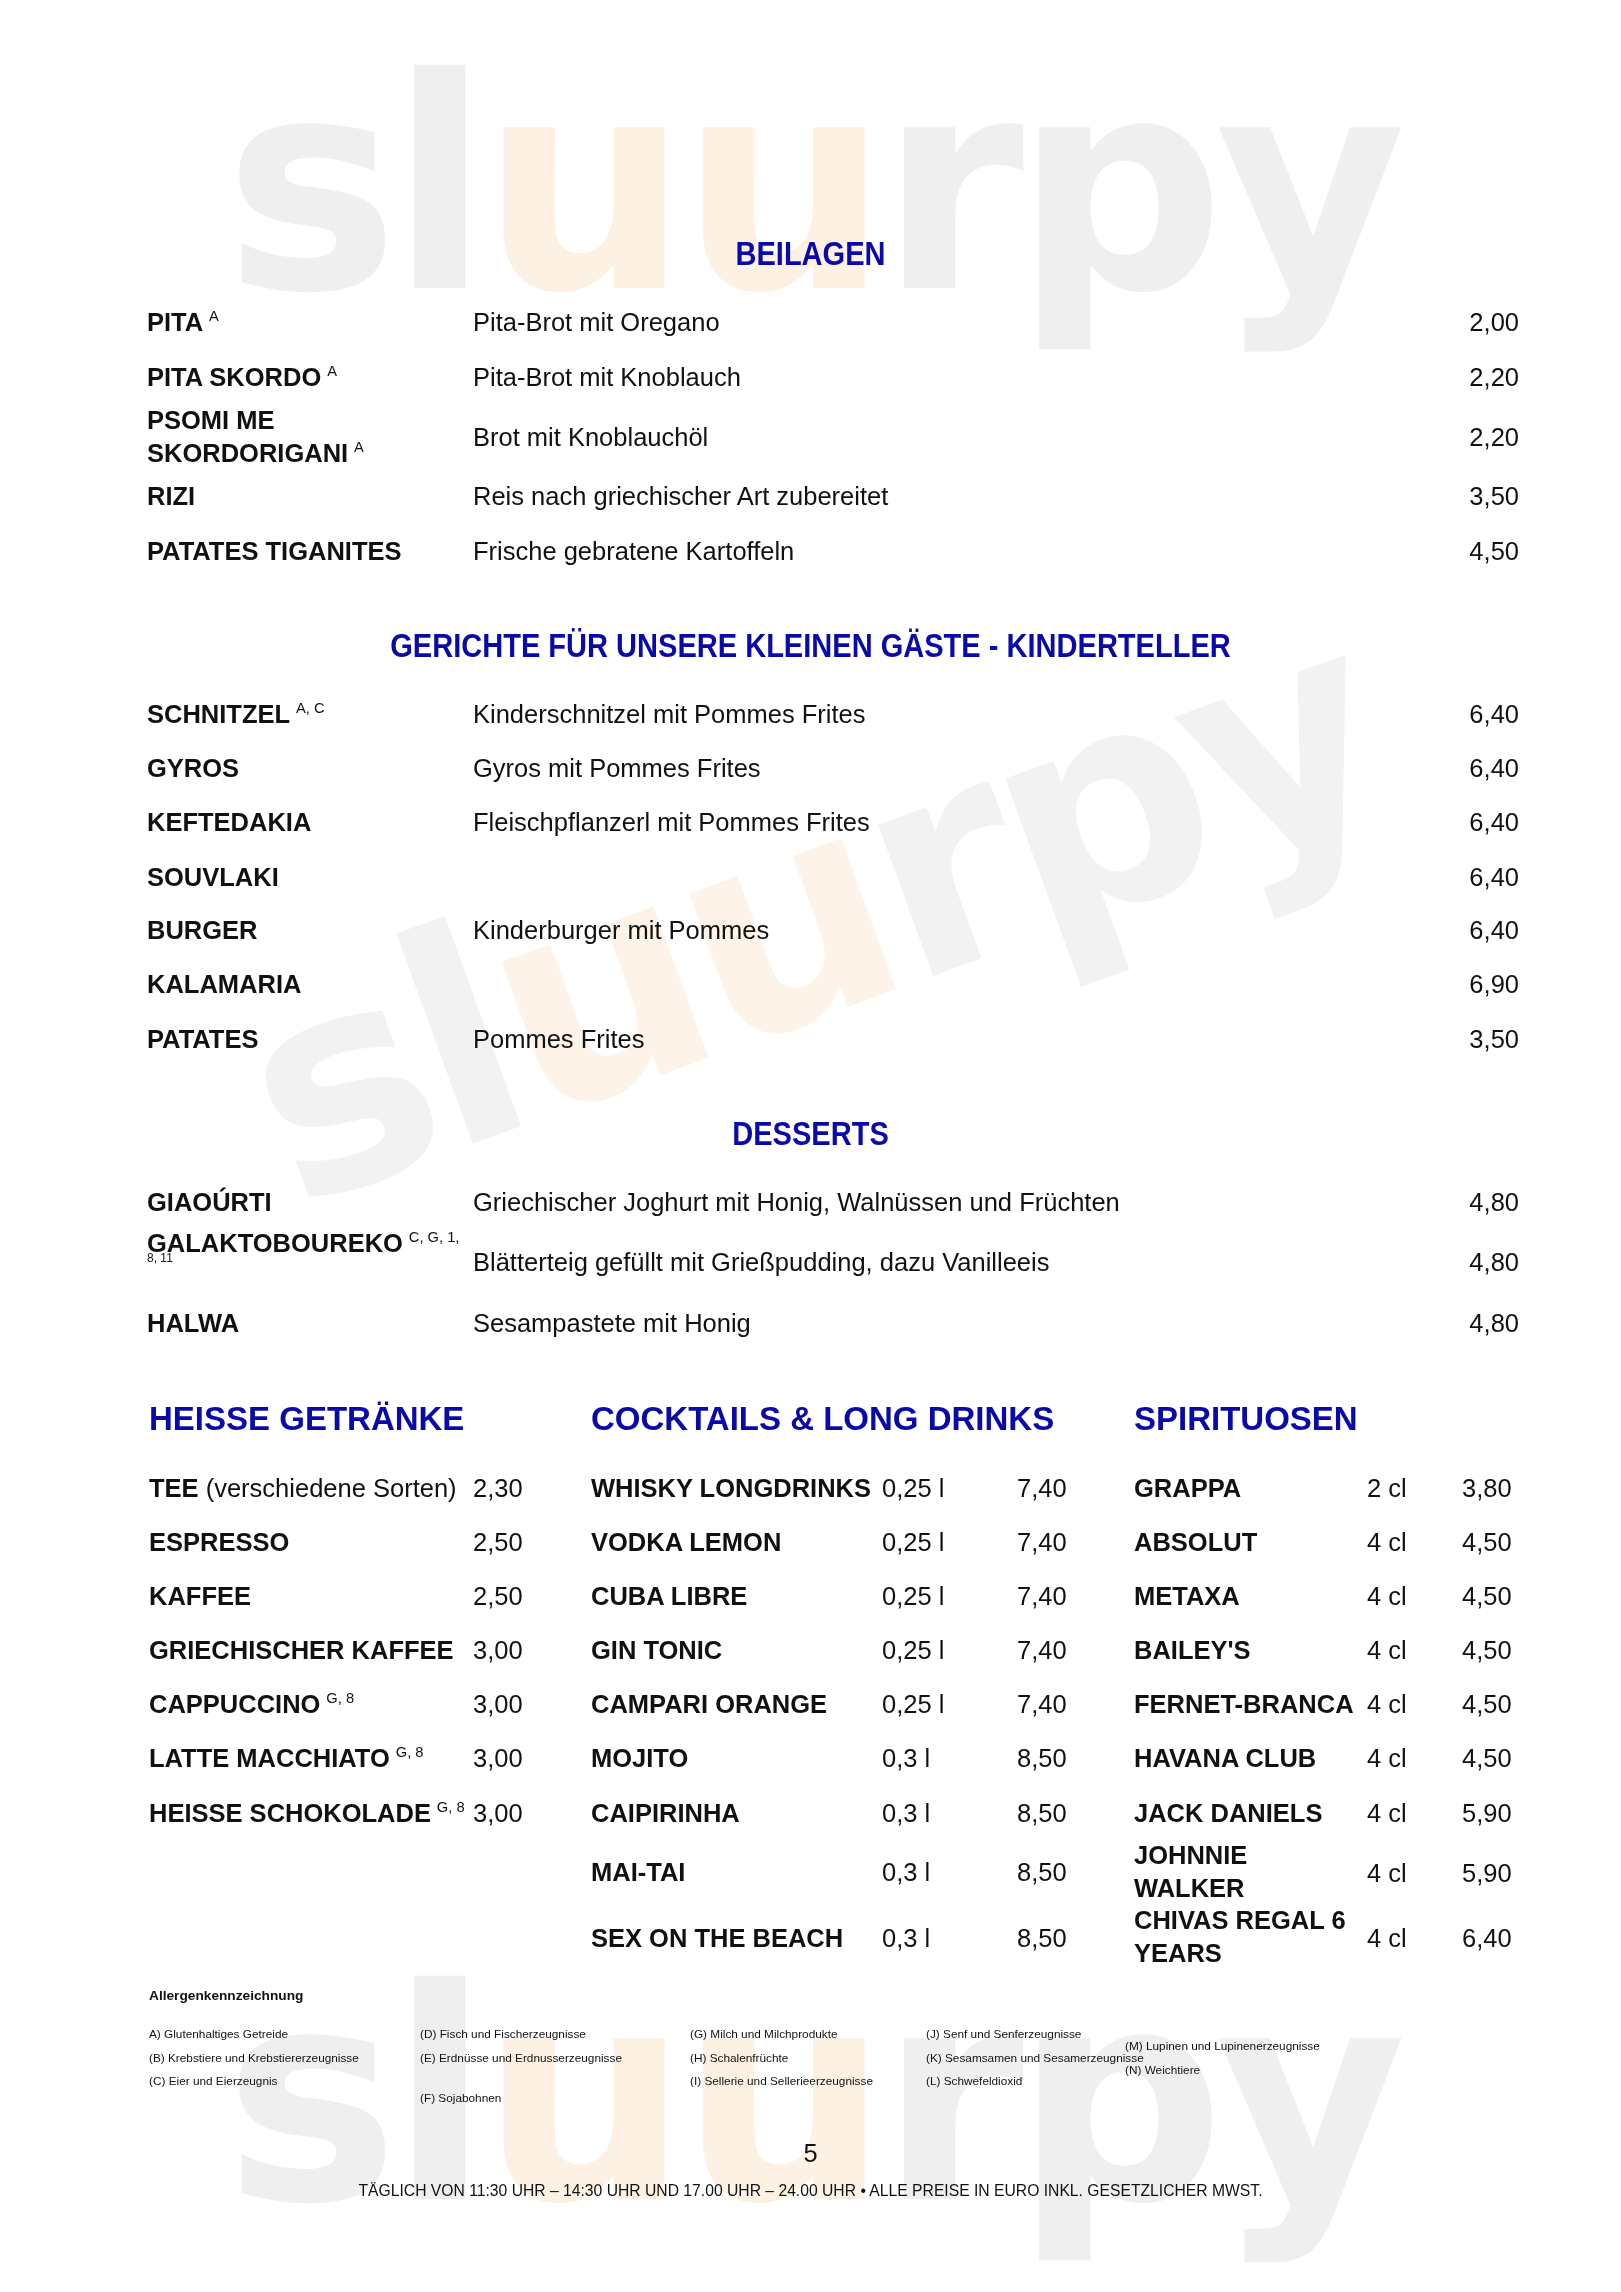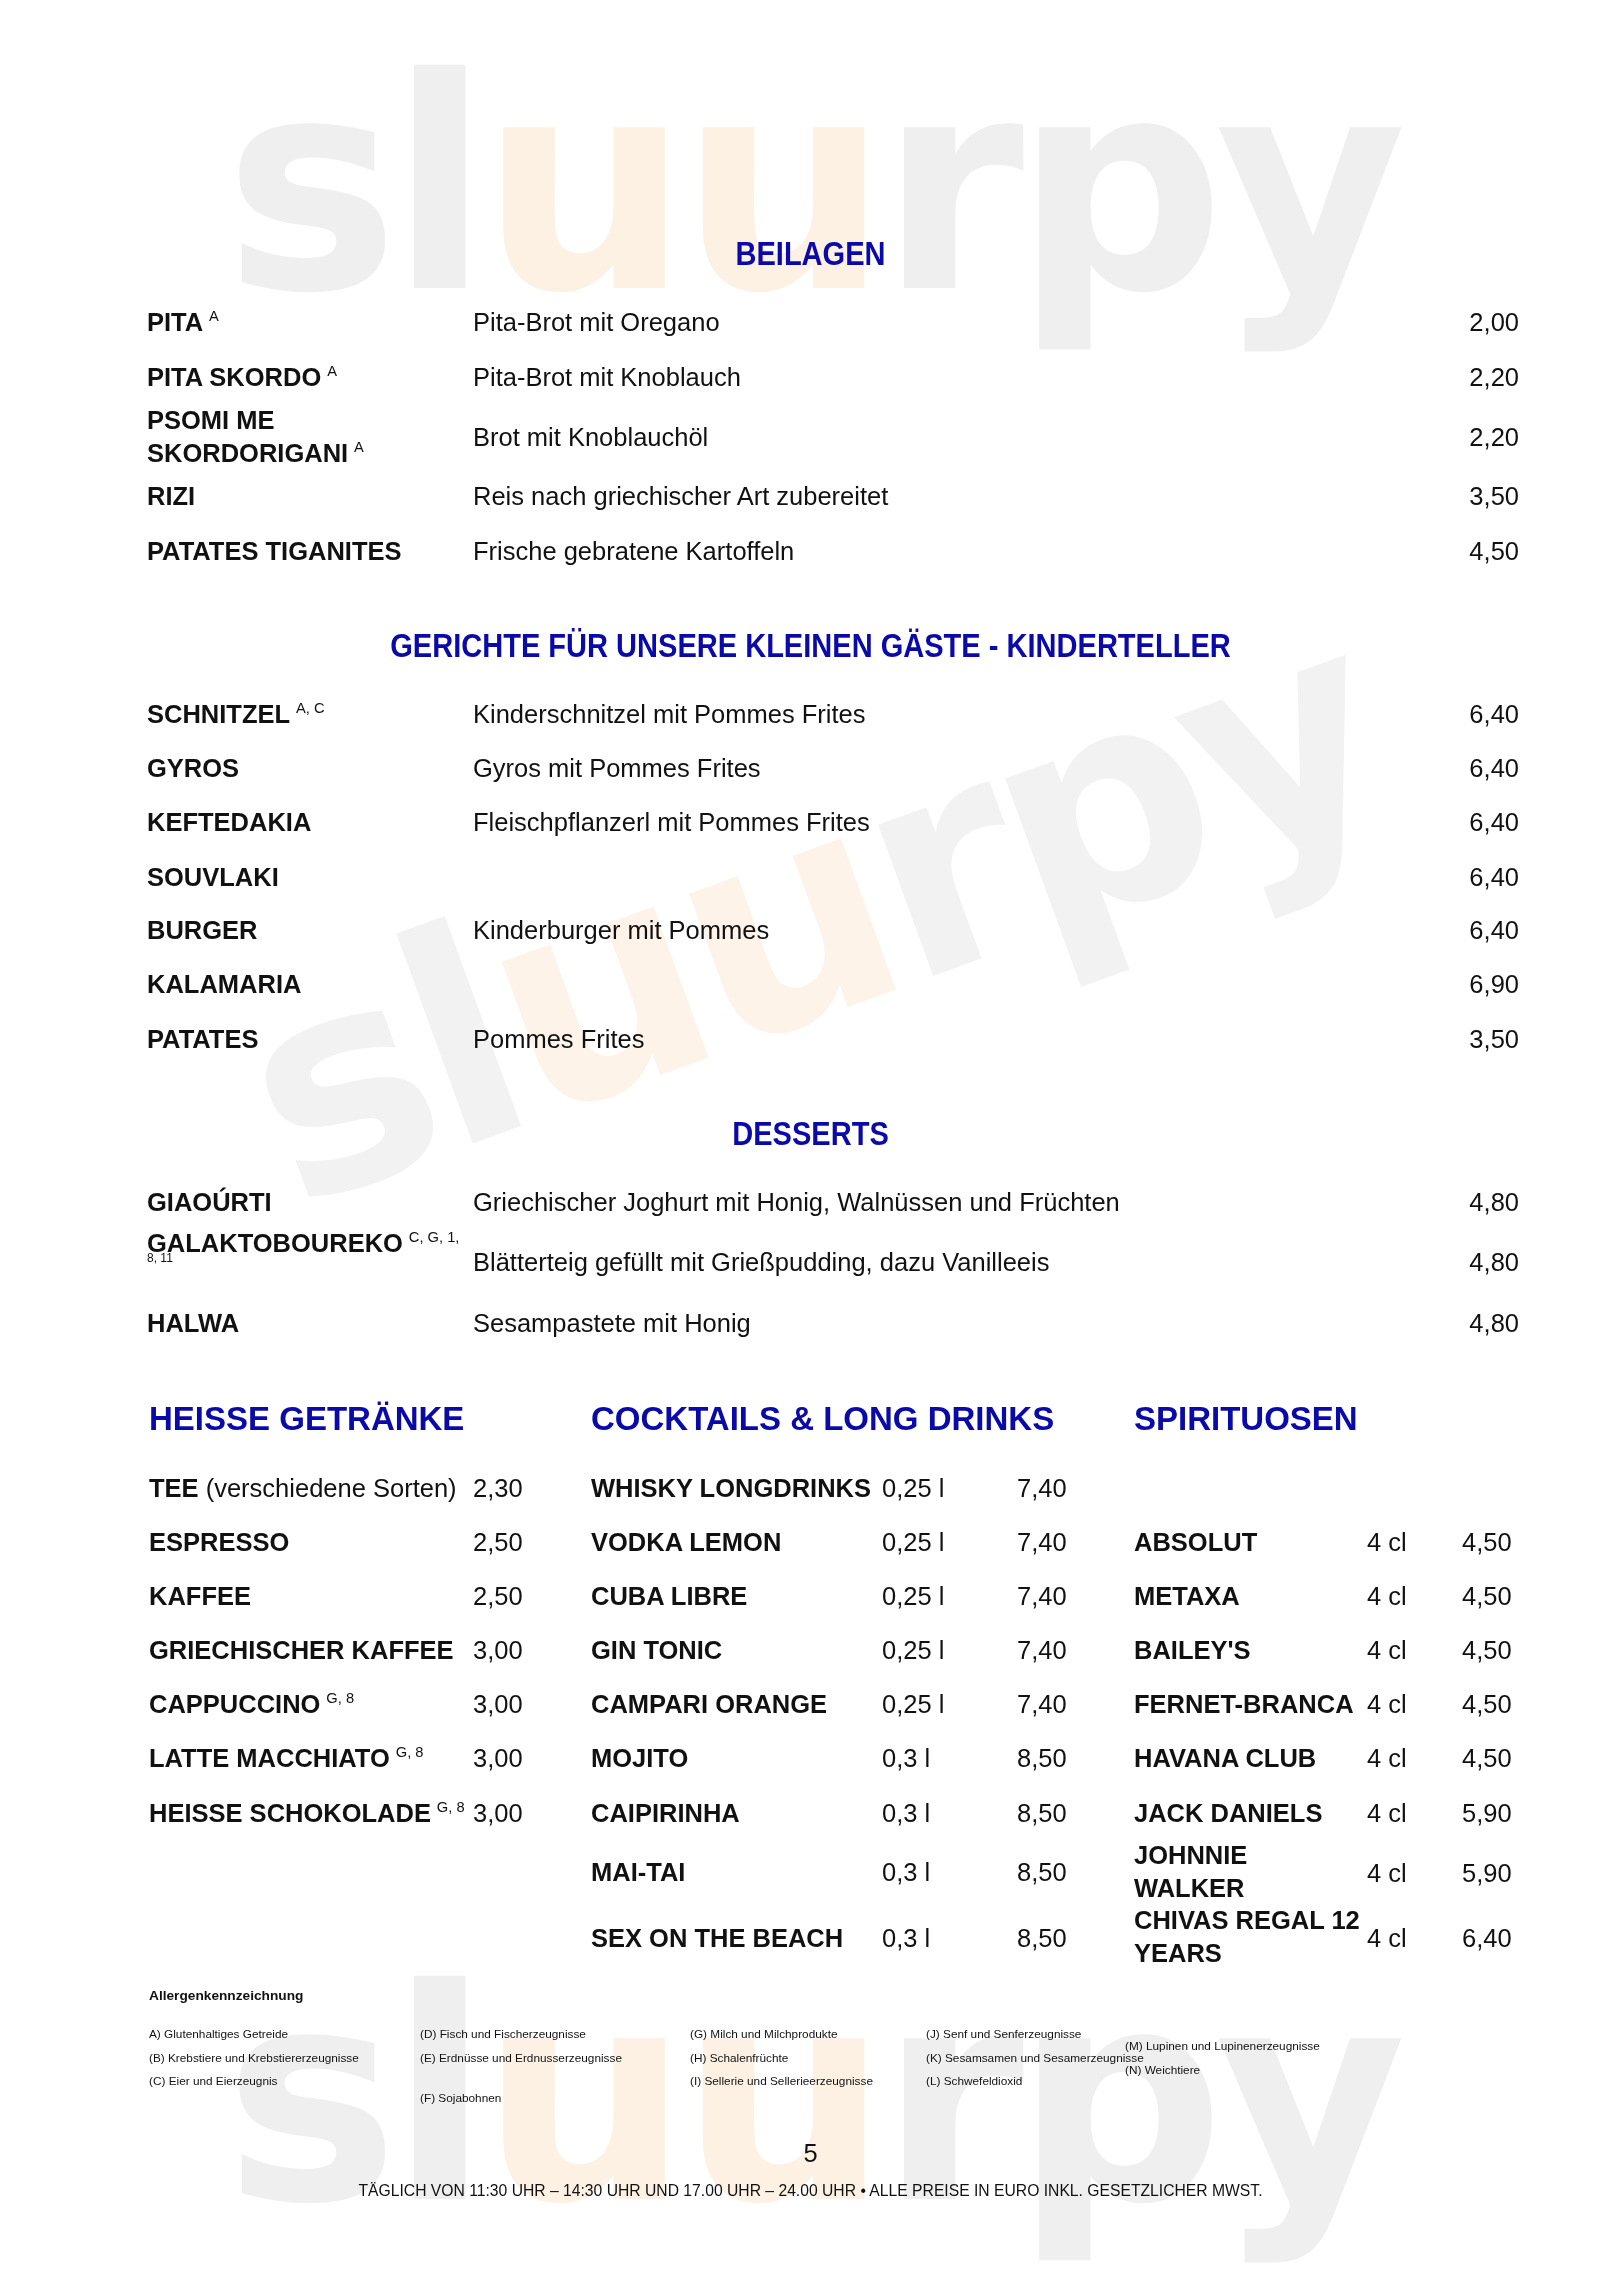--- a/index.html
+++ b/index.html
@@ -191,20 +191,25 @@
     <div class="n">MAI-TAI</div>
     <div class="v" style="left:291px">0,3 l</div>
     <div class="p" style="left:426px">8,50</div>
   </div>
   <div class="drink" style="left:591px;top:1922px;width:490px">
     <div class="n">SEX ON THE BEACH</div>
     <div class="v" style="left:291px">0,3 l</div>
     <div class="p" style="left:426px">8,50</div>
   </div>
 
+  <div class="drink" style="left:1134px;top:1472px;width:392px">
+    <div class="n">GRAPPA</div>
+    <div class="v" style="left:233px">2 cl</div>
+    <div class="p" style="left:328px">3,80</div>
+  </div>
   <div class="drink" style="left:1134px;top:1526px;width:392px">
     <div class="n">ABSOLUT</div>
     <div class="v" style="left:233px">4 cl</div>
     <div class="p" style="left:328px">4,50</div>
   </div>
   <div class="drink" style="left:1134px;top:1580px;width:392px">
     <div class="n">METAXA</div>
     <div class="v" style="left:233px">4 cl</div>
     <div class="p" style="left:328px">4,50</div>
   </div>
@@ -227,21 +232,21 @@
     <div class="n">JACK DANIELS</div>
     <div class="v" style="left:233px">4 cl</div>
     <div class="p" style="left:328px">5,90</div>
   </div>
   <div class="drink" style="left:1134px;top:1839px;width:392px;height:69px">
     <div class="n"><span>JOHNNIE</span><br><span>WALKER</span></div>
     <div class="v" style="left:233px;top:17.6px">4 cl</div>
     <div class="p" style="left:328px;top:17.6px">5,90</div>
   </div>
   <div class="drink" style="left:1134px;top:1904px;width:392px;height:69px">
-    <div class="n"><span>CHIVAS REGAL 12</span><br><span>YEARS</span></div>
+    <div class="n"><span>CHIVAS REGAL 6</span><br><span>YEARS</span></div>
     <div class="v" style="left:233px;top:17.6px">4 cl</div>
     <div class="p" style="left:328px;top:17.6px">6,40</div>
   </div>
 
   <div class="allergen-title">Allergenkennzeichnung</div>
   <div class="allergen" style="left:149px;top:2027px">
     <div>A) Glutenhaltiges Getreide</div>
     <div style="margin-top:7.8px">(B) Krebstiere und Krebstiererzeugnisse</div>
     <div style="margin-top:7.8px">(C) Eier und Eierzeugnis</div>
   </div>

